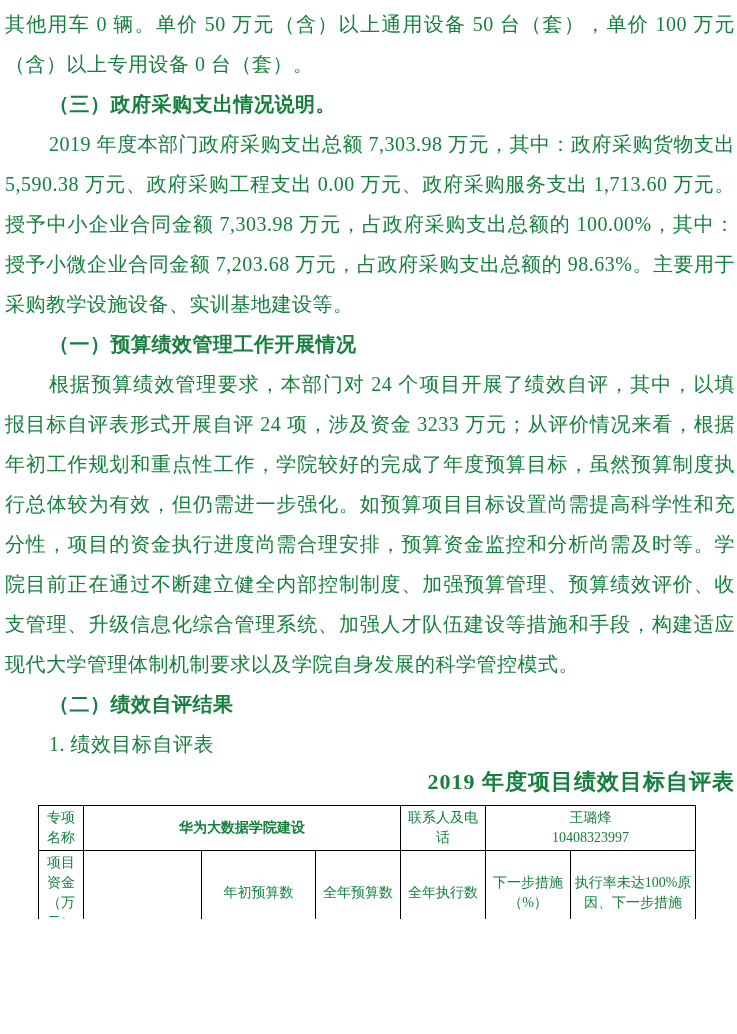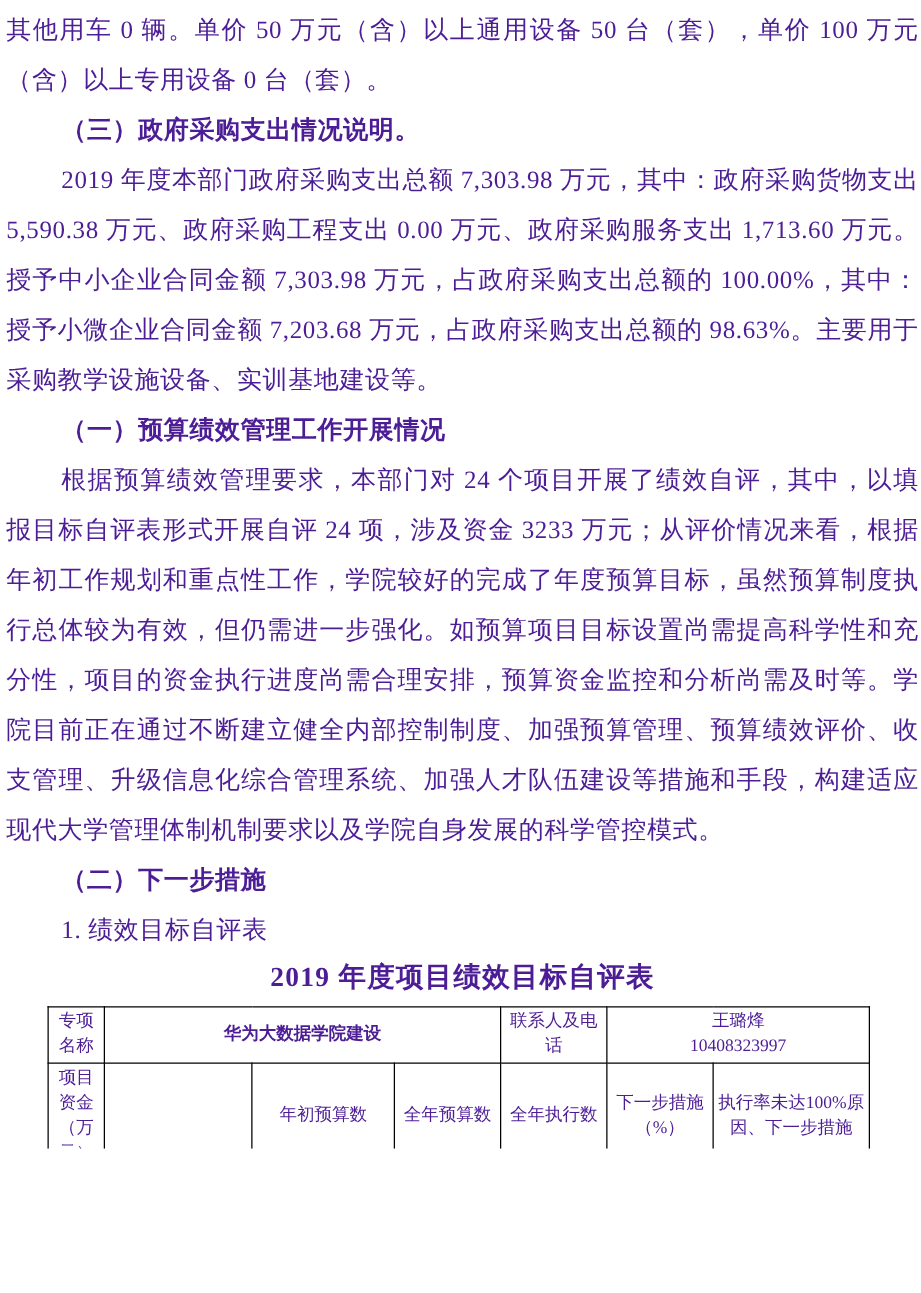--- a/index.html
+++ b/index.html
@@ -5,21 +5,21 @@
   html, body {
     margin: 0;
     padding: 0;
     background: #ffffff;
   }
   .page {
     position: relative;
     width: 737px;
     height: 919px;
     background: #ffffff;
-    color: #4c1d95;
+    color: #15803d;
     font-family: "Liberation Serif", serif;
     overflow: hidden;
     box-sizing: border-box;
     padding: 4px 2px 0 5px;
   }
   p {
     margin: 0;
     font-size: 20px;
     line-height: 40px;
     text-align: justify;
@@ -33,21 +33,21 @@
   .h-hei {
     font-family: "Liberation Sans", sans-serif;
     font-weight: bold;
     text-indent: 2.2em;
     letter-spacing: 1px;
   }
   .sub { text-indent: 2.2em; }
   .table-title {
     font-size: 22px;
     font-weight: bold;
-    text-align: center;
+    text-align: right;
     margin: 2px 0 7px 0;
     line-height: 32px;
     letter-spacing: 1px;
     font-family: "Liberation Serif", serif;
   }
   table.self-eval {
     border-collapse: collapse;
     table-layout: fixed;
     width: 657px;
     margin-left: 33px;
@@ -76,21 +76,21 @@
 
   <p class="h-kai">（三）政府采购支出情况说明。</p>
 
   <p class="ind">2019 年度本部门政府采购支出总额 7,303.98 万元，其中：政府采购货物支出 5,590.38 万元、政府采购工程支出 0.00 万元、政府采购服务支出 1,713.60 万元。授予中小企业合同金额 7,303.98 万元，占政府采购支出总额的 100.00%，其中：授予小微企业合同金额 7,203.68 万元，占政府采购支出总额的 98.63%。主要用于采购教学设施设备、实训基地建设等。</p>
 
 
   <p class="h-kai">（一）预算绩效管理工作开展情况</p>
 
   <p class="ind">根据预算绩效管理要求，本部门对 24 个项目开展了绩效自评，其中，以填报目标自评表形式开展自评 24 项，涉及资金 3233 万元；从评价情况来看，根据年初工作规划和重点性工作，学院较好的完成了年度预算目标，虽然预算制度执行总体较为有效，但仍需进一步强化。如预算项目目标设置尚需提高科学性和充分性，项目的资金执行进度尚需合理安排，预算资金监控和分析尚需及时等。学院目前正在通过不断建立健全内部控制制度、加强预算管理、预算绩效评价、收支管理、升级信息化综合管理系统、加强人才队伍建设等措施和手段，构建适应现代大学管理体制机制要求以及学院自身发展的科学管控模式。</p>
 
-  <p class="h-kai">（二）下一步措施</p>
+  <p class="h-kai">（二）绩效自评结果</p>
 
   <p class="sub">1. 绩效目标自评表</p>
 
   <div class="table-title">2019 年度项目绩效目标自评表</div>
 
   <table class="self-eval">
     <colgroup>
       <col style="width:45px">
       <col style="width:118px">
       <col style="width:114px">

